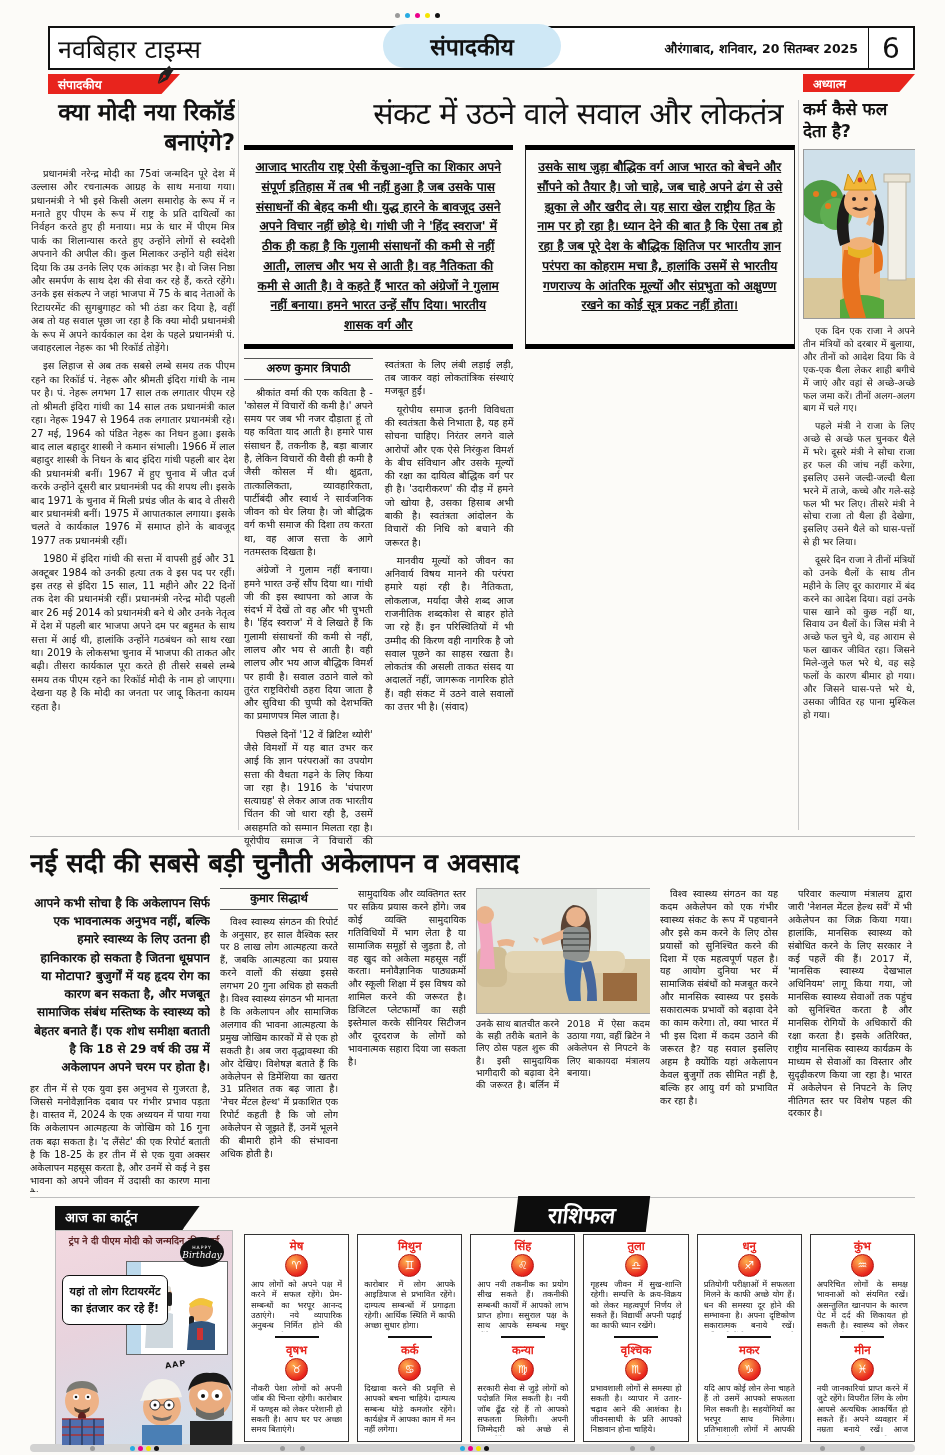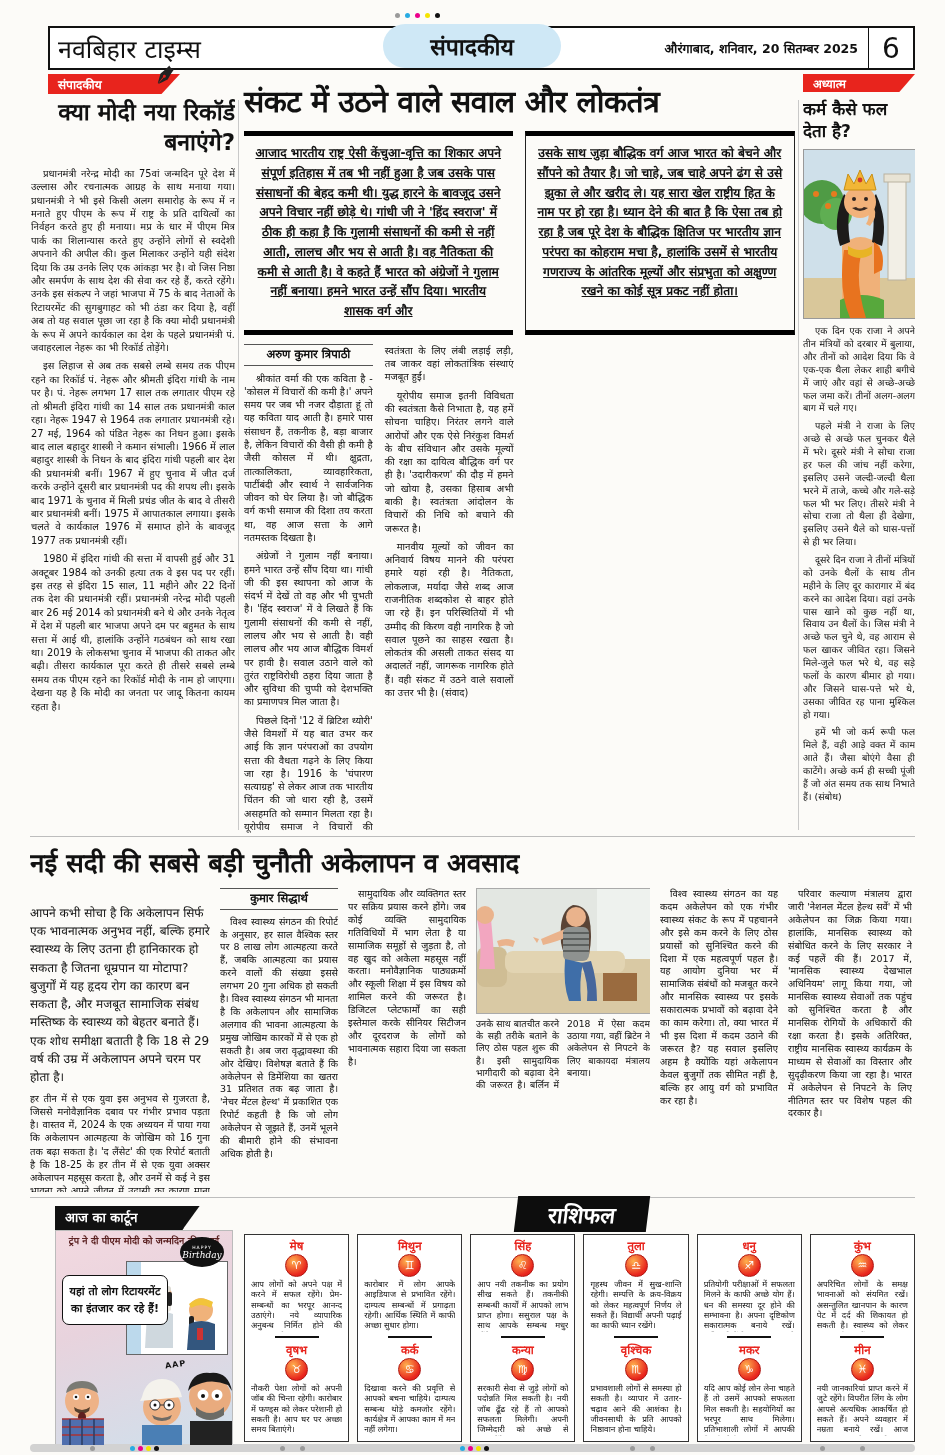--- a/index.html
+++ b/index.html
@@ -26,21 +26,21 @@
   .pen{position:absolute;left:152px;top:58px;font-size:30px;transform:rotate(130deg);color:#222;z-index:1;}
   
   .vr{position:absolute;width:1px;background:#c9c9c9;}
   .hr{position:absolute;height:1px;background:#bdbdbd;}
   
   .left-art{position:absolute;left:31px;top:98px;width:204px;height:734px;overflow:hidden;}
   .left-art h2{margin:0 0 9px 0;font-size:23px;line-height:1.3;text-align:right;font-weight:bold;}
   .bodytext p{margin:0 0 5px 0;font-size:9.8px;line-height:1.37;text-align:justify;text-indent:12px;}
   
   .main-art{position:absolute;left:244px;top:80px;width:551px;}
-  .main-art h1{margin:0;font-size:30px;font-weight:700;text-align:left;white-space:nowrap;letter-spacing:-.5px;}
+  .main-art h1{margin:12px;font-size:30px;font-weight:400;text-align:right;white-space:nowrap;letter-spacing:-.5px;}
   .intro-row{display:flex;gap:12px;margin-top:10px;}
   .intro-box{flex:1;border-top:5px solid #000;border-bottom:5px solid #000;padding:8px 10px;
              font-size:12.2px;font-weight:bold;line-height:1.62;text-align:center;
              text-decoration:underline;min-height:176px;}
   .intro-box.boxed{border-left:1.5px solid #222;border-right:1.5px solid #222;}
   .main-cols{margin-top:9px;height:497px;column-count:4;column-gap:12px;column-fill:auto;
              font-size:9.7px;line-height:1.37;text-align:justify;overflow:hidden;}
   .main-cols p{margin:0 0 5px 0;text-indent:12px;}
   .byline{font-size:11.5px;font-weight:bold;text-align:center;border-bottom:1px solid #555;
           border-top:1px solid #555;padding:2px 0;margin-bottom:6px;}
@@ -48,21 +48,21 @@
   .right-art{position:absolute;left:803px;top:74px;width:112px;height:758px;overflow:hidden;}
   .ribbon.spirit{width:92px;height:18px;font-size:11.5px;margin-bottom:6px;}
   .right-art h3{margin:2px 0 7px 0;font-size:17px;line-height:1.3;font-weight:bold;}
   .right-art .bodytext p{font-size:9.4px;}
   .king-fig{width:112px;height:168px;border:1px solid #999;margin-bottom:6px;display:block;}
   
   .mid-art{position:absolute;left:30px;top:842px;width:886px;height:352px;overflow:hidden;}
   .mid-art h2{margin:2px 0 8px 0;font-size:26px;font-weight:800;}
   .mid-row{display:flex;gap:10px;height:304px;overflow:hidden;}
   .colA{width:180px;flex:none;overflow:hidden;}
-  .colA .lead{font-size:12px;font-weight:normal;line-height:1.52;text-align:left;margin:16px 0 6px 0;}
+  .colA .lead{font-size:12px;font-weight:bold;line-height:1.52;text-align:right;margin:6px 0 6px 0;}
   .colA .more{font-size:9.6px;line-height:1.36;text-align:justify;margin:0;}
   .colN{width:118px;flex:none;font-size:9.5px;line-height:1.36;text-align:justify;overflow:hidden;}
   .colN p{margin:0;text-indent:10px;}
   .photo-zone{width:174px;flex:none;overflow:hidden;}
   .photo{width:174px;height:124px;display:block;border:1px solid #aaa;}
   .photo-below{margin-top:4px;height:172px;column-count:2;column-gap:8px;font-size:9.2px;
                line-height:1.33;text-align:justify;overflow:hidden;}
   .colE{width:124px;}
   
   .cartoon{position:absolute;left:55px;top:1206px;width:178px;height:240px;}
@@ -184,21 +184,20 @@
       <path d="M40 40 L72 40 L68 24 L62 34 L56 20 L50 34 L44 24 Z" fill="#f2b636" stroke="#c88f14"></path>
       <circle cx="56" cy="30" r="2.4" fill="#d23a2e"></circle>
       <path d="M44 96 Q56 104 68 96 L68 104 Q56 112 44 104 Z" fill="#e8b425"></path>
       <path d="M70 92 Q82 100 78 120 L70 124 Z" fill="#e8731f"></path>
       <path d="M66 76 Q74 66 70 58 L64 60 Q66 68 62 74 Z" fill="#f0b179"></path>
     </svg>
     <div class="bodytext">
       <p>एक दिन एक राजा ने अपने तीन मंत्रियों को दरबार में बुलाया, और तीनों को आदेश दिया कि वे एक-एक थैला लेकर शाही बगीचे में जाएं और वहां से अच्छे-अच्छे फल जमा करें। तीनों अलग-अलग बाग में चले गए।</p>
       <p>पहले मंत्री ने राजा के लिए अच्छे से अच्छे फल चुनकर थैले में भरे। दूसरे मंत्री ने सोचा राजा हर फल की जांच नहीं करेगा, इसलिए उसने जल्दी-जल्दी थैला भरने में ताजे, कच्चे और गले-सड़े फल भी भर लिए। तीसरे मंत्री ने सोचा राजा तो थैला ही देखेगा, इसलिए उसने थैले को घास-पत्तों से ही भर लिया।</p>
       <p>दूसरे दिन राजा ने तीनों मंत्रियों को उनके थैलों के साथ तीन महीने के लिए दूर कारागार में बंद करने का आदेश दिया। वहां उनके पास खाने को कुछ नहीं था, सिवाय उन थैलों के। जिस मंत्री ने अच्छे फल चुने थे, वह आराम से फल खाकर जीवित रहा। जिसने मिले-जुले फल भरे थे, वह सड़े फलों के कारण बीमार हो गया। और जिसने घास-पत्ते भरे थे, उसका जीवित रह पाना मुश्किल हो गया।</p>
-      <p>हमें भी जो कर्म रूपी फल मिले हैं, वही आड़े वक्त में काम आते हैं। जैसा बोएंगे वैसा ही काटेंगे। अच्छे कर्म ही सच्ची पूंजी हैं जो अंत समय तक साथ निभाते हैं। (संबोध)</p>
     </div>
   </section>
 
   <section class="mid-art">
     <h2>नई सदी की सबसे बड़ी चुनौती अकेलापन व अवसाद</h2>
     <div class="mid-row">
       <div class="colA">
         <p class="lead">आपने कभी सोचा है कि अकेलापन सिर्फ एक भावनात्मक अनुभव नहीं, बल्कि हमारे स्वास्थ्य के लिए उतना ही हानिकारक हो सकता है जितना धूम्रपान या मोटापा? बुजुर्गों में यह हृदय रोग का कारण बन सकता है, और मजबूत सामाजिक संबंध मस्तिष्क के स्वास्थ्य को बेहतर बनाते हैं। एक शोध समीक्षा बताती है कि 18 से 29 वर्ष की उम्र में अकेलापन अपने चरम पर होता है।</p>
         <p class="more">हर तीन में से एक युवा इस अनुभव से गुजरता है, जिससे मनोवैज्ञानिक दबाव पर गंभीर प्रभाव पड़ता है। वास्तव में, 2024 के एक अध्ययन में पाया गया कि अकेलापन आत्महत्या के जोखिम को 16 गुना तक बढ़ा सकता है। 'द लैंसेट' की एक रिपोर्ट बताती है कि 18-25 के हर तीन में से एक युवा अक्सर अकेलापन महसूस करता है, और उनमें से कई ने इस भावना को अपने जीवन में उदासी का कारण माना है।</p>
       </div>

